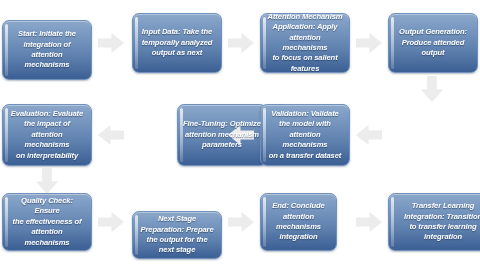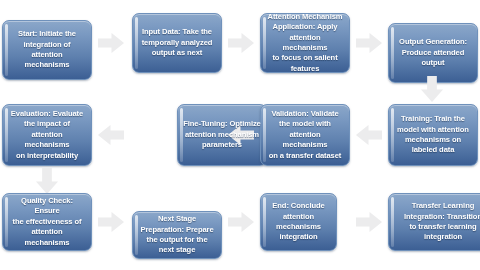--- a/index.html
+++ b/index.html
@@ -21,20 +21,21 @@
     position: absolute;
     box-sizing: border-box;
     border-radius: 7px;
     background: linear-gradient(to bottom, #8ba7c9 0%, #7b9ac2 22%, #5e80ae 62%, #3c5f94 100%);
     border: 1px solid #6f91bb;
     box-shadow: 0 1px 2px rgba(40,60,90,0.35), inset 0 1px 0 rgba(255,255,255,0.35);
     display: flex;
     align-items: center;
     justify-content: center;
     padding: 17px 5px;
+    font-style: italic;
   }
   
   .node::before {
     content: "";
     position: absolute;
     left: 2px;
     top: 3px;
     bottom: 3px;
     width: 3px;
     border-radius: 2px;
@@ -94,21 +95,21 @@
   <div class="node" style="left:260px; top:13px; width:90px; height:60px;">
     <span class="node-label">Attention Mechanism
 Application: Apply
 attention mechanisms
 to focus on salient
 features</span>
   </div>
 
   <div class="arrow right" style="left:356px; top:33px; width:26px; height:20px;"></div>
 
-  <div class="node" style="left:388px; top:23px; width:90px; height:60px;">
+  <div class="node" style="left:388px; top:13px; width:90px; height:60px;">
     <span class="node-label">Output Generation:
 Produce attended
 output</span>
   </div>
 
   <div class="arrow down" style="left:421px; top:76px; width:22px; height:26px;"></div>
 
   <div class="node" style="left:2px;  top:104px; width:90px; height:62px;">
     <span class="node-label">Evaluation: Evaluate
 the impact of
@@ -128,26 +129,20 @@
 
   <div class="node" style="left:260px; top:104px; width:90px; height:62px;">
     <span class="node-label">Validation: Validate
 the model with
 attention mechanisms
 on a transfer dataset</span>
   </div>
 
   <div class="arrow left" style="left:356px; top:125px; width:26px; height:20px;"></div>
 
-  <div class="node" style="left:388px; top:104px; width:90px; height:62px;">
-    <span class="node-label">Training: Train the
-model with attention
-mechanisms on
-labeled data</span>
-  </div>
 
   <div class="arrow down" style="left:36px; top:168px; width:22px; height:26px;"></div>
 
   <div class="node" style="left:2px;  top:193px; width:90px; height:58px;">
     <span class="node-label">Quality Check: Ensure
 the effectiveness of
 attention mechanisms</span>
   </div>
 
   <div class="arrow right" style="left:98px; top:212px; width:26px; height:20px;"></div>

